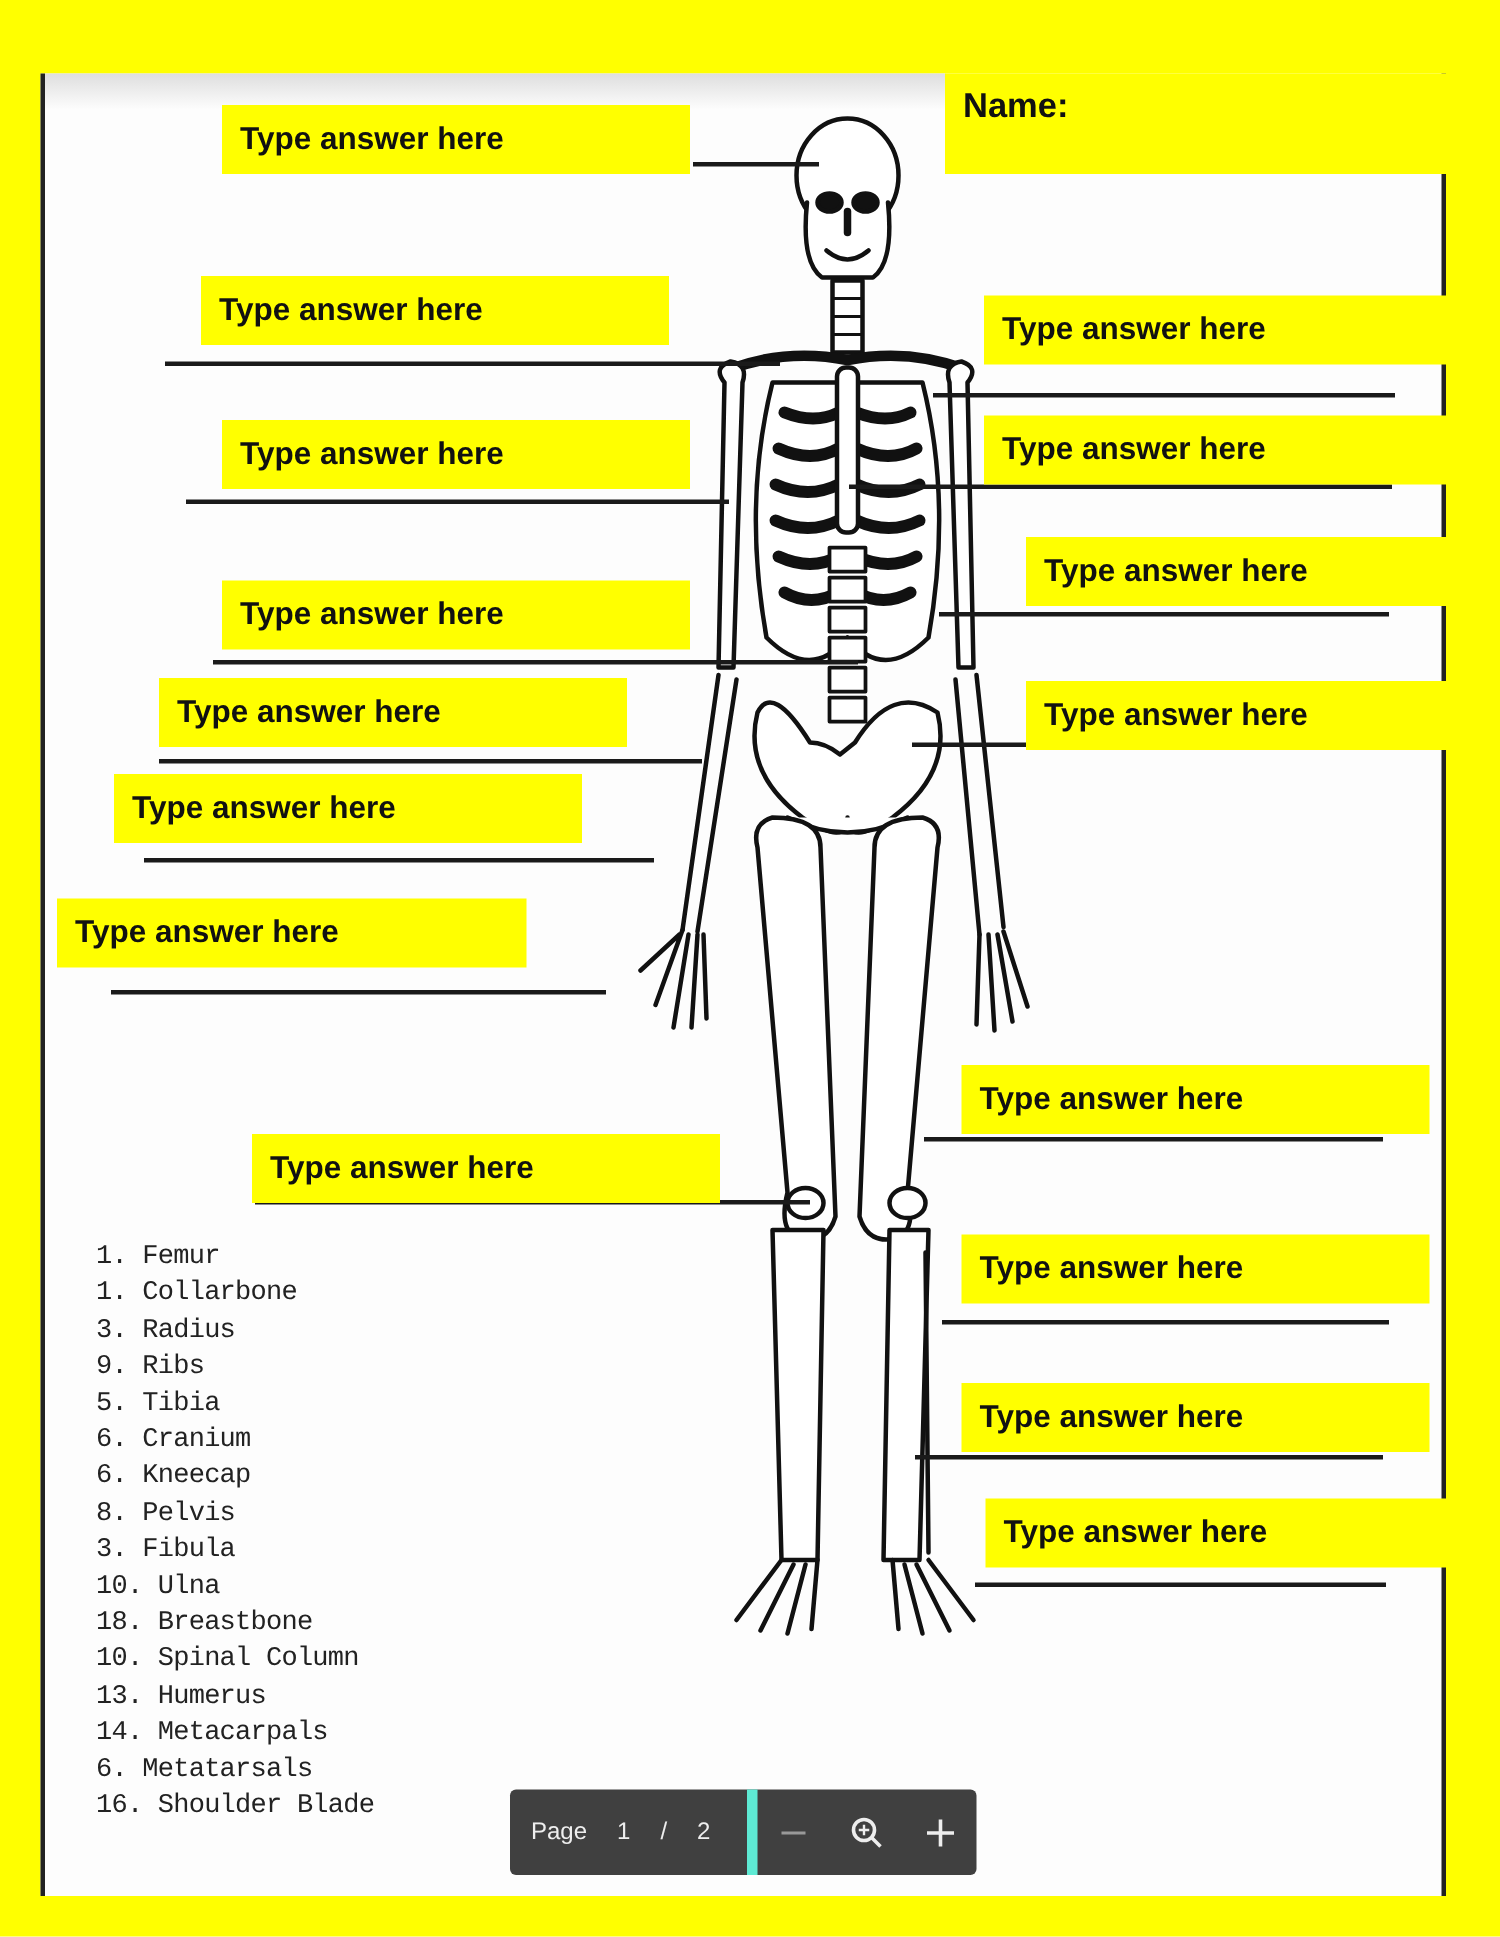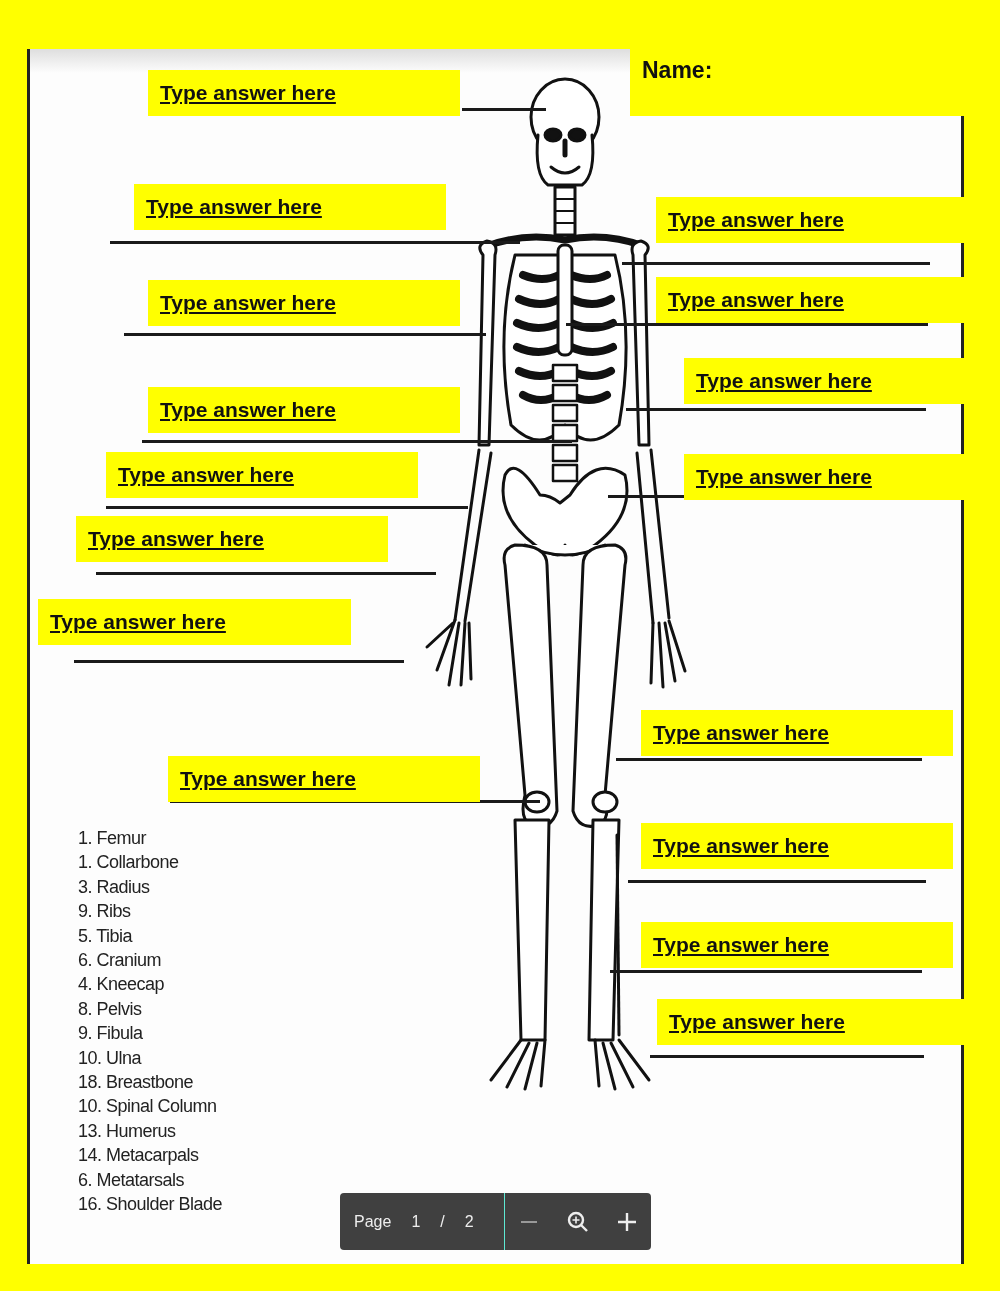--- a/index.html
+++ b/index.html
@@ -6,32 +6,32 @@
   body { width:1000px; height:1291px; background:#ffff00; position:relative; overflow:hidden;
          font-family:"Liberation Sans", sans-serif; }
   .page { position:absolute; left:27px; top:49px; width:937px; height:1215px; background:#fdfdfd;
           border-left:3px solid #222; border-right:3px solid #222; box-sizing:border-box; }
   .page-shade { position:absolute; left:30px; top:49px; width:600px; height:24px;
           background:linear-gradient(#dedede,#fdfdfd); }
   .ans { position:absolute; background:#ffff00; height:46px; box-sizing:border-box;
          padding-left:12px; display:flex; align-items:center; font-weight:bold; font-size:21px;
          color:#111; cursor:text; }
   .ans input { all:unset; font-weight:bold; font-size:21px; color:#111; width:100%;
-         font-family:"Liberation Sans", sans-serif;text-decoration:underline; }
+         font-family:"Liberation Sans", sans-serif; }
   .ans input::placeholder { color:#111; opacity:1; }
   .line { position:absolute; height:3px; background:#1a1a1a; }
   .name-box { position:absolute; left:630px; top:49px; width:334px; height:67px; background:#ffff00;
          font-weight:bold; font-size:23px; color:#111; box-sizing:border-box; padding:8px 0 0 12px; }
   .name-box input { all:unset; font-family:"Liberation Sans", sans-serif; font-size:20px; margin-left:6px; width:200px; }
-  .bone-list { position:absolute; left:78px; top:826px; margin:0; padding:0; list-style:none;
-         font-size:18px; color:#222; line-height:24.4px; letter-spacing:-0.5px; }
+  .bone-list { position:absolute; left:64px; top:826px; margin:0; padding:0; list-style:none;
+         font-size:18px; color:#222; line-height:24.4px; letter-spacing:-0.5px;font-family:Liberation Mono, monospace; }
   .skeleton { position:absolute; left:375px; top:75px; }
   .toolbar { position:absolute; left:340px; top:1193px; width:311px; height:57px; background:#404040;
          border-radius:4px; display:flex; align-items:center; color:#eee; font-size:16px; }
-  .tb-left { display:flex; align-items:center; width:165px; height:100%; border-right:1px solid #5eead4;
+  .tb-left { display:flex; align-items:center; width:165px; height:100%; border-right:7px solid #5eead4;
          padding-left:14px; box-sizing:border-box; }
   .tb-left span { margin-right:20px; }
   .tb-right { display:flex; align-items:center; justify-content:space-around; flex:1; height:100%; }
   .tb-btn { width:36px; height:36px; display:flex; align-items:center; justify-content:center; cursor:pointer; }
 </style>
 </head>
 <body>
 
 <div class="page"></div>
 <div class="page-shade"></div>
@@ -174,23 +174,23 @@
   <input placeholder="Type answer here" style="">
 </div>
 
 <ul class="bone-list">
   <li>1. Femur</li>
   <li>1. Collarbone</li>
   <li>3. Radius</li>
   <li>9. Ribs</li>
   <li>5. Tibia</li>
   <li>6. Cranium</li>
-  <li>4. Kneecap</li>
+  <li>6. Kneecap</li>
   <li>8. Pelvis</li>
-  <li>9. Fibula</li>
+  <li>3. Fibula</li>
   <li>10. Ulna</li>
   <li>18. Breastbone</li>
   <li>10. Spinal Column</li>
   <li>13. Humerus</li>
   <li>14. Metacarpals</li>
   <li>6. Metatarsals</li>
   <li>16. Shoulder Blade</li>
 </ul>
 
 <div class="toolbar">

